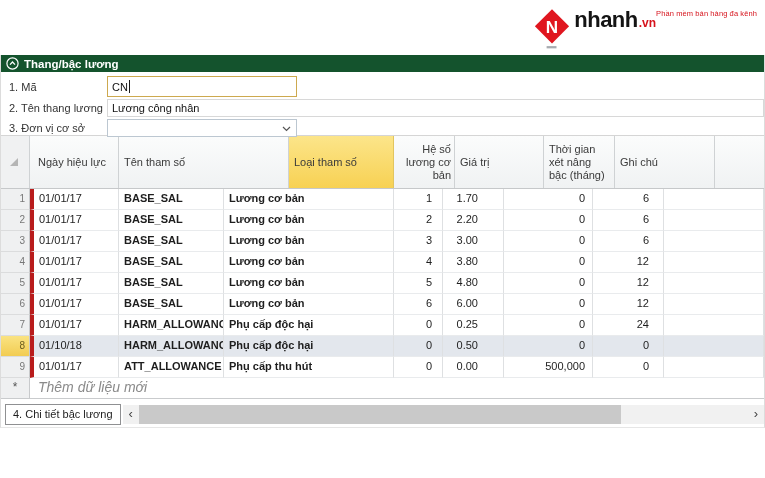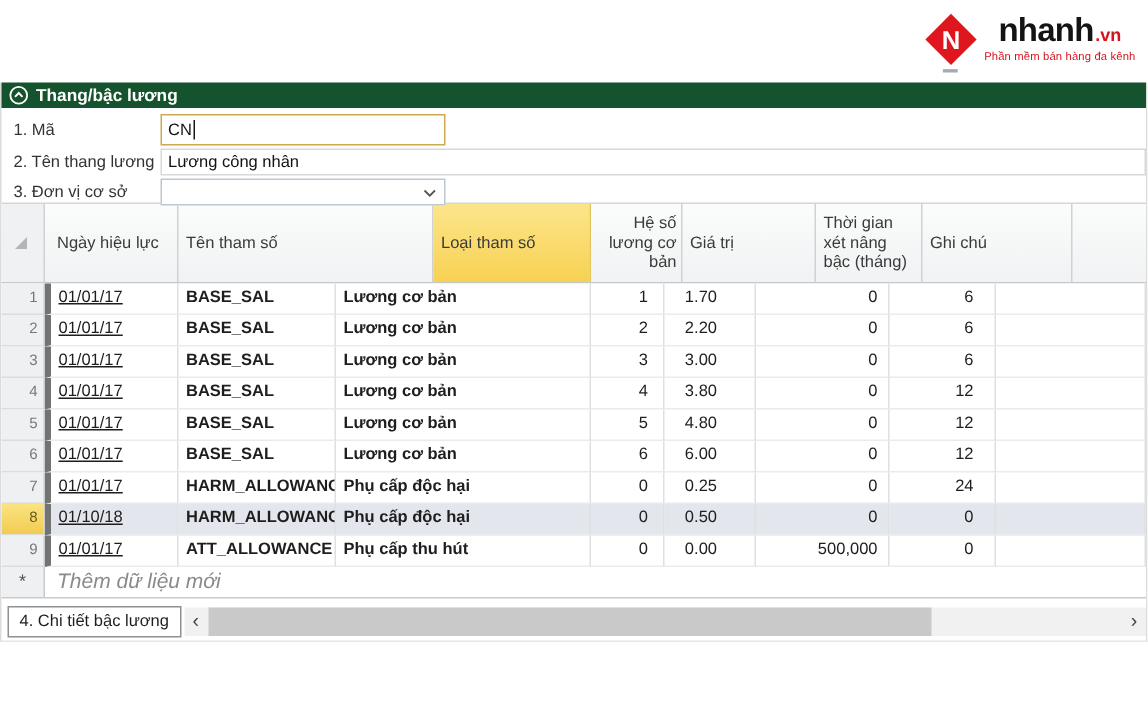--- a/index.html
+++ b/index.html
@@ -2,21 +2,21 @@
 <html><head>
 <meta charset="utf-8">
 <style>
   * { margin:0; padding:0; box-sizing:border-box; }
   body { background:#fff; font-family:"Liberation Sans", sans-serif; }
   .page { position:relative; width:765px; height:478px; background:#fff; overflow:hidden; }
 
   
   .logo { position:absolute; top:8px; right:8px; display:flex; align-items:flex-start; }
   .logo-icon { width:36px; height:42px; margin-right:4px; }
-  .logo-textcol { display:flex; flex-direction:column;align-items:center; }
+  .logo-textcol { display:flex; flex-direction:row; }
   .logo-line { display:flex; align-items:baseline; }
   .logo-brand { font-size:22px; font-weight:bold; color:#141414; letter-spacing:-0.5px; line-height:24px; }
   .logo-tld { font-size:12px; font-weight:bold; color:#D6131C; margin-left:1px; }
   .logo-tagline { font-size:7.5px; color:#D6131C; margin-top:1px; letter-spacing:0.1px; }
 
   
   .panel { position:absolute; top:55px; left:0; width:765px;
            border-left:1px solid #DCDCDC; border-right:1px solid #DCDCDC; border-bottom:1px solid #E6E6E6; }
   .titlebar { height:17px; background:#14532d; display:flex; align-items:center; padding-left:5px; }
   .titlebar .title { color:#fff; font-size:11.5px; font-weight:bold; margin-left:5px; }
@@ -49,21 +49,21 @@
   .ghead .c2 { background:linear-gradient(#FCE58A,#F7D153); border-right-color:#E2C55E; }
   .ghead .c0 { position:relative; background:#F0F1F2; }
   .corner-tri { position:absolute; left:9px; top:22px; width:0; height:0;
                 border-left:8px solid transparent; border-bottom:8px solid #B5B5B5; }
 
   .trow { display:flex; height:21px; background:#fff; }
   .trow .cell { border-right:1px solid #DEE0E2; border-bottom:1px solid #E9EBED;
                 font-size:11px; color:#1e1e1e; line-height:19px; }
   .trow .c0 { background:#EFF0F1; border-right:1px solid #C8CACC; border-bottom:1px solid #DBDCDD;
               color:#777; font-size:10px; text-align:right; padding-right:4px; }
-  .trow .c1 { border-left:4px solid #737373; padding-left:5px;text-decoration:underline; }
+  .trow .c1 { border-left:4px solid #b91c1c; padding-left:5px; }
   .trow .c2, .trow .c3 { padding-left:5px;font-weight:bold; }
   .trow .c4 { text-align:right; padding-right:10px; }
   .trow .c5 { text-align:right; padding-right:25px; }
   .trow .c6 { text-align:right; padding-right:7px; }
   .trow .c7 { text-align:right; padding-right:14px; }
   .trow.selected .cell { background:#E3E7ED; }
   .trow.selected .c0 { background:linear-gradient(#FAE382,#F2CC52); color:#6B5B1E; }
 
   .newrow { display:flex; height:21px; border-bottom:1px solid #C9CBCD; background:#fff; }
   .newrow .c0 { background:#EFF0F1; border-right:1px solid #C8CACC; color:#555;

